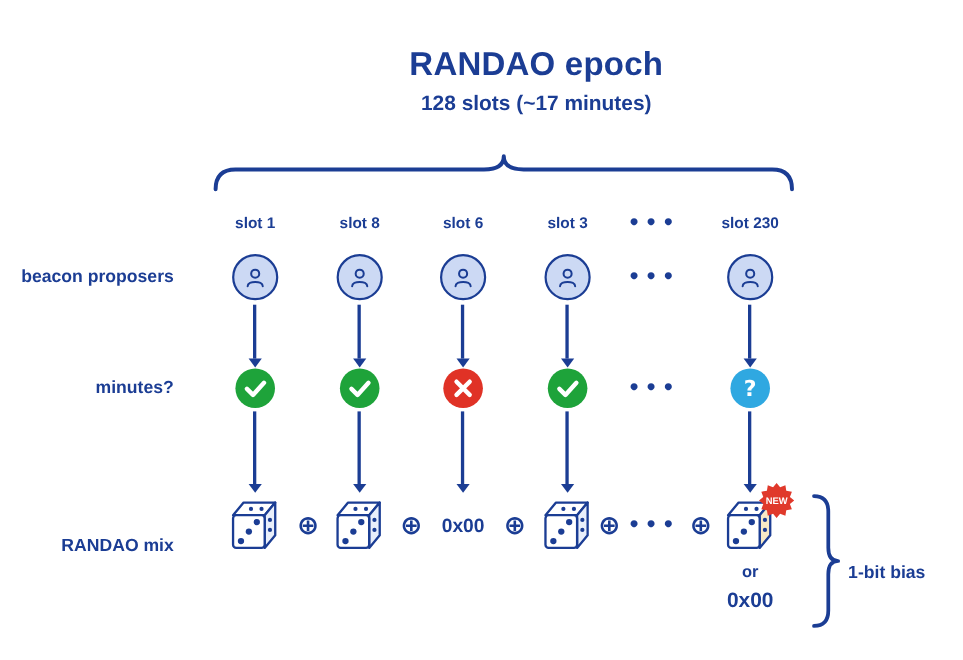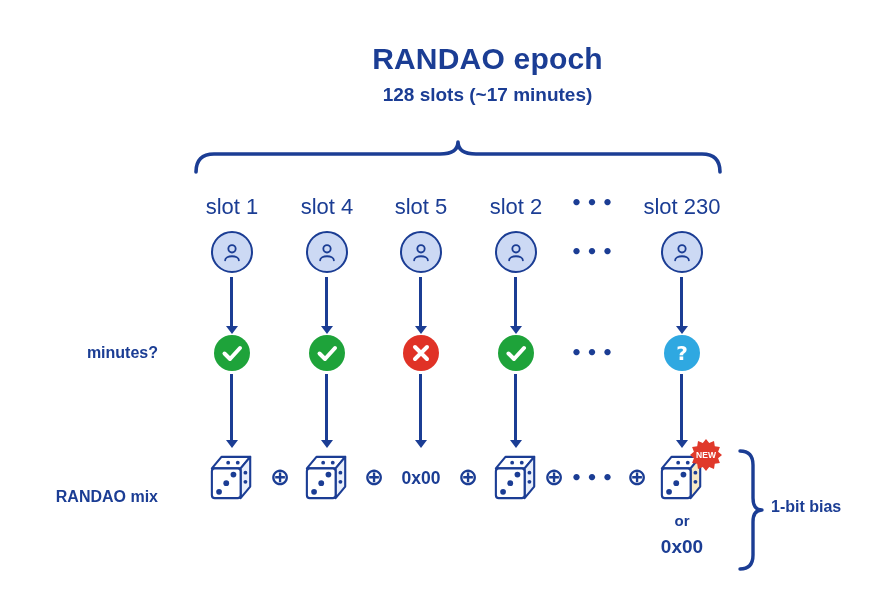--- a/index.html
+++ b/index.html
@@ -2,21 +2,21 @@
 <html style="--primary: #1b3d94; --person-fill: #ccd9f4; --green: #1ea33a; --red: #e03226; --lightblue: #2fa8e1; --badge: #e0392b; --die-side: #e9effb;"><head>
 <meta charset="utf-8">
 <style>
   html,body{margin:0;padding:0;background:#fff;}
   .canvas{position:relative;width:875px;height:600px;background:#fff;overflow:hidden;
     font-family:"Liberation Sans","DejaVu Sans",sans-serif;color:var(--primary,#1b3d94);}
   .abs{position:absolute;}
   .ctr{transform:translate(-50%,-50%);}
   .title{left:50px;top:42px;width:100%;text-align:center;font-size:30px;font-weight:bold;letter-spacing:.2px;}
   .subtitle{left:50px;top:84px;width:100%;text-align:center;font-size:19px;font-weight:bold;}
-  .col-label{font-size:22px;font-weight:normal;transform:translateX(-50%);white-space:nowrap;text-align:right;}
+  .col-label{font-size:14px;font-weight:bold;transform:translateX(-50%);white-space:nowrap;text-align:right;}
   .row-label{right:717px;font-size:16px;font-weight:bold;white-space:nowrap;text-align:right;}
   .person{width:42px;height:42px;border-radius:50%;background:var(--person-fill,#ccd9f4);
     border:2.5px solid var(--primary,#1b3d94);box-sizing:border-box;display:flex;align-items:center;justify-content:center;}
   .status{width:36px;height:36px;border-radius:50%;display:flex;align-items:center;justify-content:center;box-sizing:border-box;}
   .status.green{background:var(--green,#1ea33a);}
   .status.red{background:var(--red,#e03226);}
   .status.blue{background:var(--lightblue,#2fa8e1);}
   .status .q{color:#fff;font-size:20px;font-weight:bold;font-family:"DejaVu Sans",sans-serif;line-height:1;}
   .arrow{width:3px;background:var(--primary,#1b3d94);}
   .arrow::after{content:"";position:absolute;bottom:-8px;left:50%;transform:translateX(-50%);
@@ -40,26 +40,27 @@
 <div class="canvas">
 
   <div class="abs title">RANDAO epoch</div>
   <div class="abs subtitle">128 slots (~17 minutes)</div>
 
   <svg class="abs brace" style="left:193px;top:139px" width="530" height="36" viewBox="0 0 530 36">
     <path d="M3 33 Q3 15 21 15 L247 15 Q265 15 265 3 Q265 15 283 15 L509 15 Q527 15 527 33" stroke-width="3.6"></path>
   </svg>
 
   <div class="abs col-label" style="left:232px;top:194px">slot 1</div>
-  <div class="abs col-label" style="left:327px;top:194px">slot 4</div>
-  <div class="abs col-label" style="left:421px;top:194px">slot 5</div>
-  <div class="abs col-label" style="left:516px;top:194px">slot 2</div>
+  <div class="abs col-label" style="left:327px;top:194px">slot 8</div>
+  <div class="abs col-label" style="left:421px;top:194px">slot 6</div>
+  <div class="abs col-label" style="left:516px;top:194px">slot 3</div>
   <div class="abs dots ctr" style="left:594px;top:203px">•••</div>
   <div class="abs col-label" style="left:682px;top:194px">slot 230</div>
 
+  <div class="abs row-label" style="top:243px">beacon proposers</div>
   <div class="abs row-label" style="top:344px">minutes?</div>
   <div class="abs row-label" style="top:488px">RANDAO mix</div>
 
   <div class="abs person" style="left:211px;top:231px">
     <svg width="22" height="22" viewBox="0 0 24 24">
       <circle cx="12" cy="8.5" r="4" fill="none" stroke="var(--primary,#1b3d94)" stroke-width="2"></circle>
       <path d="M4.5 21 C4.5 15.2 19.5 15.2 19.5 21" fill="none" stroke="var(--primary,#1b3d94)" stroke-width="2" stroke-linecap="round"></path>
     </svg>
   </div>
   <div class="abs person" style="left:306px;top:231px">
@@ -189,15 +190,15 @@
     <polygon points="33,17 29.1,20.2 30.9,25 25.8,25.8 25,30.9 20.2,29.1 17,33 13.8,29.1 9,30.9 8.2,25.8 3.1,25 4.9,20.2 1,17 4.9,13.8 3.1,9 8.2,8.2 9,3.1 13.8,4.9 17,1 20.2,4.9 25,3.1 25.8,8.2 30.9,9 29.1,13.8" fill="var(--badge,#e0392b)"></polygon>
     <text x="17" y="20" text-anchor="middle" font-size="8.5" font-weight="bold" fill="#fff" font-family="Liberation Sans, DejaVu Sans, sans-serif">NEW</text>
   </svg>
 
   <div class="abs or-label ctr" style="left:682px;top:520px">or</div>
   <div class="abs alt-value ctr" style="left:682px;top:547px">0x00</div>
 
   <svg class="abs brace" style="left:737px;top:448px" width="28" height="124" viewBox="0 0 28 124">
     <path d="M3 3 Q16 3 16 17 L16 50 Q16 62 25 62 Q16 62 16 74 L16 107 Q16 121 3 121" stroke-width="3.4"></path>
   </svg>
-  <div class="abs bias-label" style="left:771px;top:498px">1-bit bias</div>
+  <div class="abs bias-label" style="left:771px;top:512px">1-bit bias</div>
 
 </div>
 
 </body></html>

